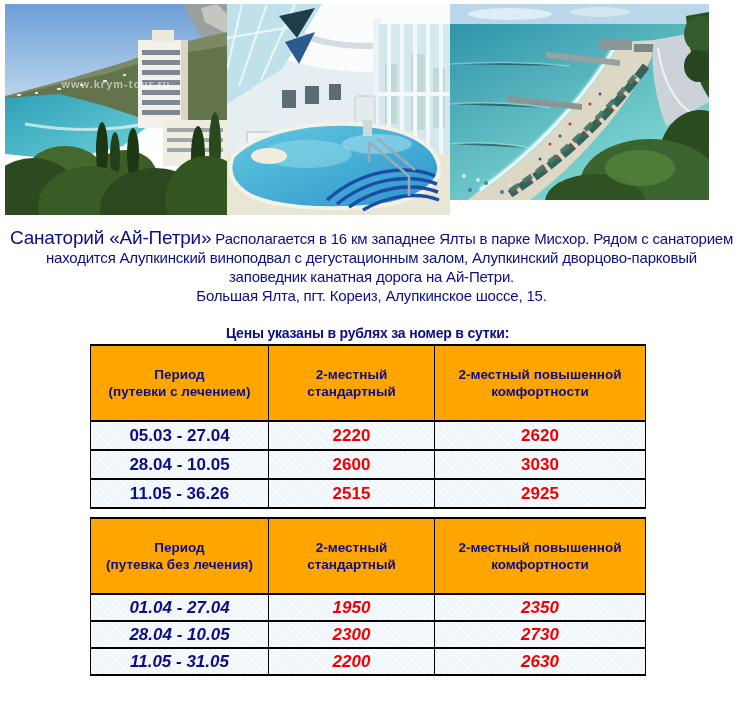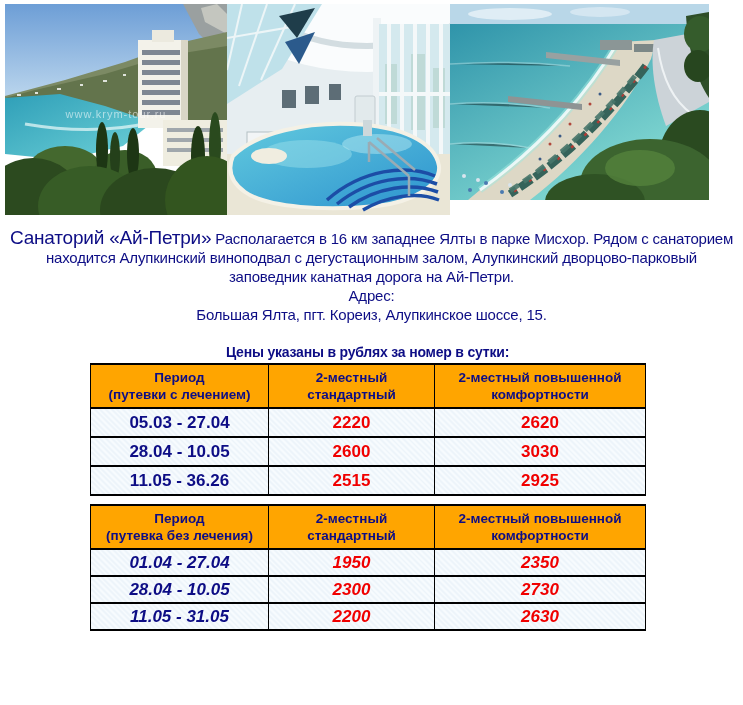--- a/index.html
+++ b/index.html
@@ -17,22 +17,22 @@
     transform:scaleX(.93);transform-origin:50% 50%;white-space:nowrap;
   }
   
   .photos{display:flex;align-items:flex-start;padding-left:5px;margin-top:4px;}
   figure.photo{margin:0;position:relative;}
   figure.photo svg{display:block;}
   .ph1{margin-right:17px;}
   .ph2{margin-right:12px;}
   .ph3{margin-top:3px;}
   .watermark{
-    position:absolute;top:104px;left:0;width:100%;text-align:center;
-    color:rgba(255,255,255,.55);font-size:11px;font-weight:normal;letter-spacing:1px;
+    position:absolute;top:74px;left:0;width:100%;text-align:center;
+    color:rgba(255,255,255,.55);font-size:11px;font-weight:bold;letter-spacing:1px;
   }
   
   .intro,.addr-label,.addr{
     margin:0 8px;text-align:center;color:#0d0d85;font-weight:normal;
     font-size:15px;line-height:19px;letter-spacing:-0.2px;
   }
   .intro{margin-top:13px;}
   .intro-title{font-size:19px;}
   
   .price-caption{
@@ -43,21 +43,21 @@
     border-collapse:collapse;table-layout:fixed;margin-left:90px;width:555px;
     font-weight:bold;
   }
   table.t2{margin-top:8px;}
   .price-table th,.price-table td{
     border:1px solid #000;border-top-width:2px;border-bottom-width:2px;
     text-align:center;vertical-align:middle;
   }
   .price-table th{
     background:#ffa500;color:#0d0d85;font-size:13.5px;line-height:17px;
-    padding:4px 2px;
+    padding:20px 2px;
   }
   .price-table td{
     height:25px;font-size:17px;
     background:#f0f6fa;
     background-image:repeating-linear-gradient(45deg,#edf4fa 0 2px,#f7fbfe 2px 4px);
   }
   table.t2 td{height:23px;font-style:italic;}
   td.period{color:#0d0d85;}
   td.price{color:#f00000;}
 </style>
@@ -250,21 +250,20 @@
             <circle cx="28" cy="176" r="2"></circle>
           </g>
       </svg>
     </figure>
   </div>
 
   <p class="intro">
     <span class="intro-title">Санаторий «Ай-Петри»</span>
     <span>Располагается в 16 км западнее Ялты в парке Мисхор. Рядом с санаторием находится Алупкинский виноподвал с дегустационным залом, Алупкинский дворцово-парковый заповедник канатная дорога на Ай-Петри.</span>
   </p>
-  <p class="addr-label">Адрес:</p>
   <p class="addr">Большая Ялта, пгт. Кореиз, Алупкинское шоссе, 15.</p>
 
   <div class="price-caption">Цены указаны в рублях за номер в сутки:</div>
 
   <table class="price-table t1">
     <colgroup>
         <col style="width:178px">
         <col style="width:166px">
         <col style="width:211px">
       </colgroup>

